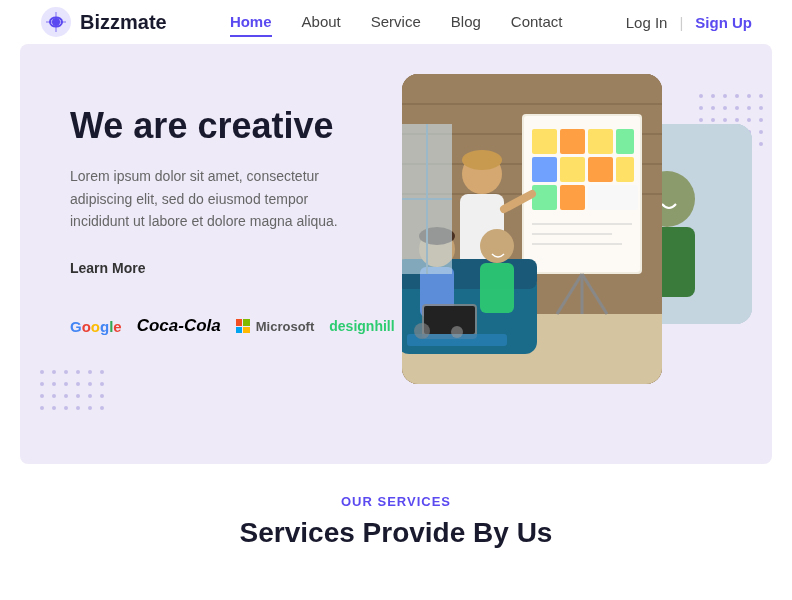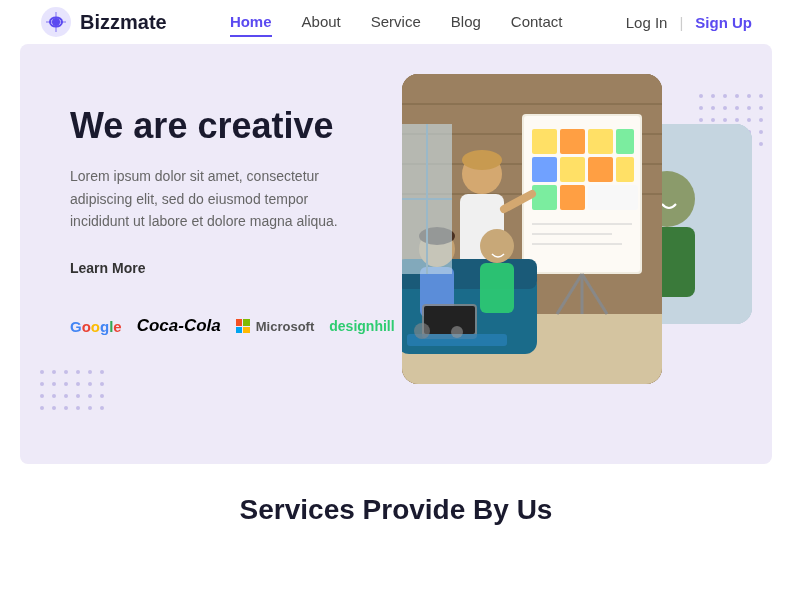--- a/index.html
+++ b/index.html
@@ -459,14 +459,15 @@
         <rect x="5" y="260" width="100" height="12" rx="3" fill="#2980b9" opacity="0.7"></rect>
 
         <circle cx="20" cy="257" r="8" fill="#888" opacity="0.6"></circle>
         <circle cx="55" cy="258" r="6" fill="#999" opacity="0.6"></circle>
       </svg>
     </div>
   </div>
 </section>
 
 <section class="services-section">
+  <p class="services-label">OUR SERVICES</p>
   <h2 class="services-title">Services Provide By Us</h2>
 </section>
 
 </body></html>

